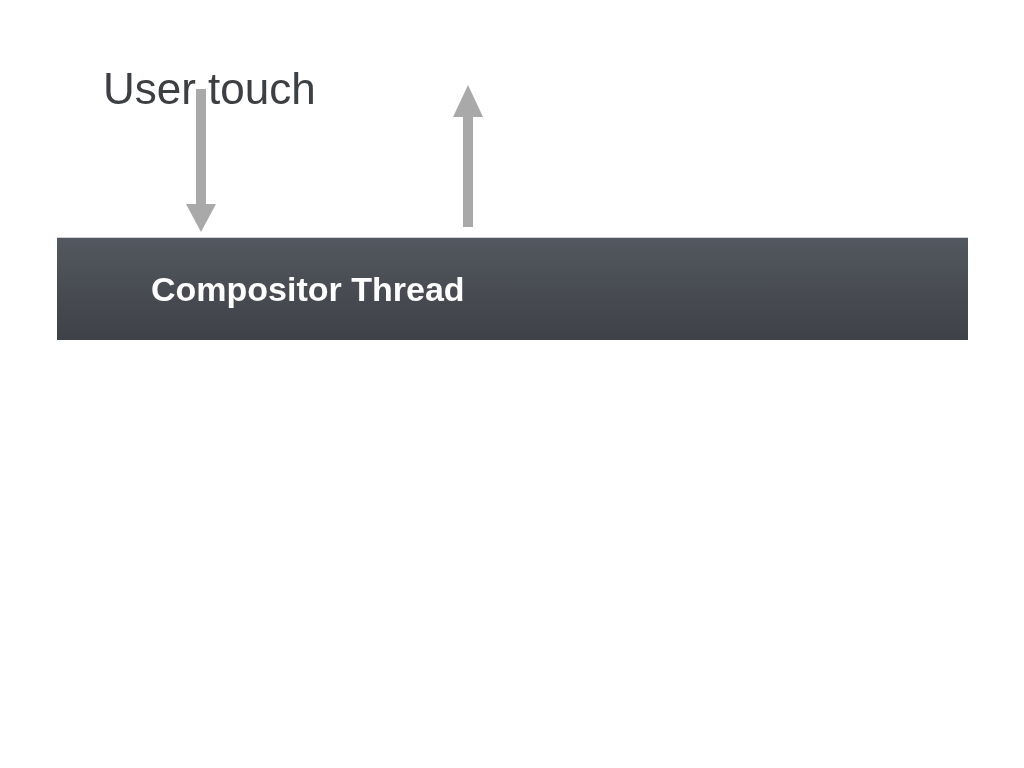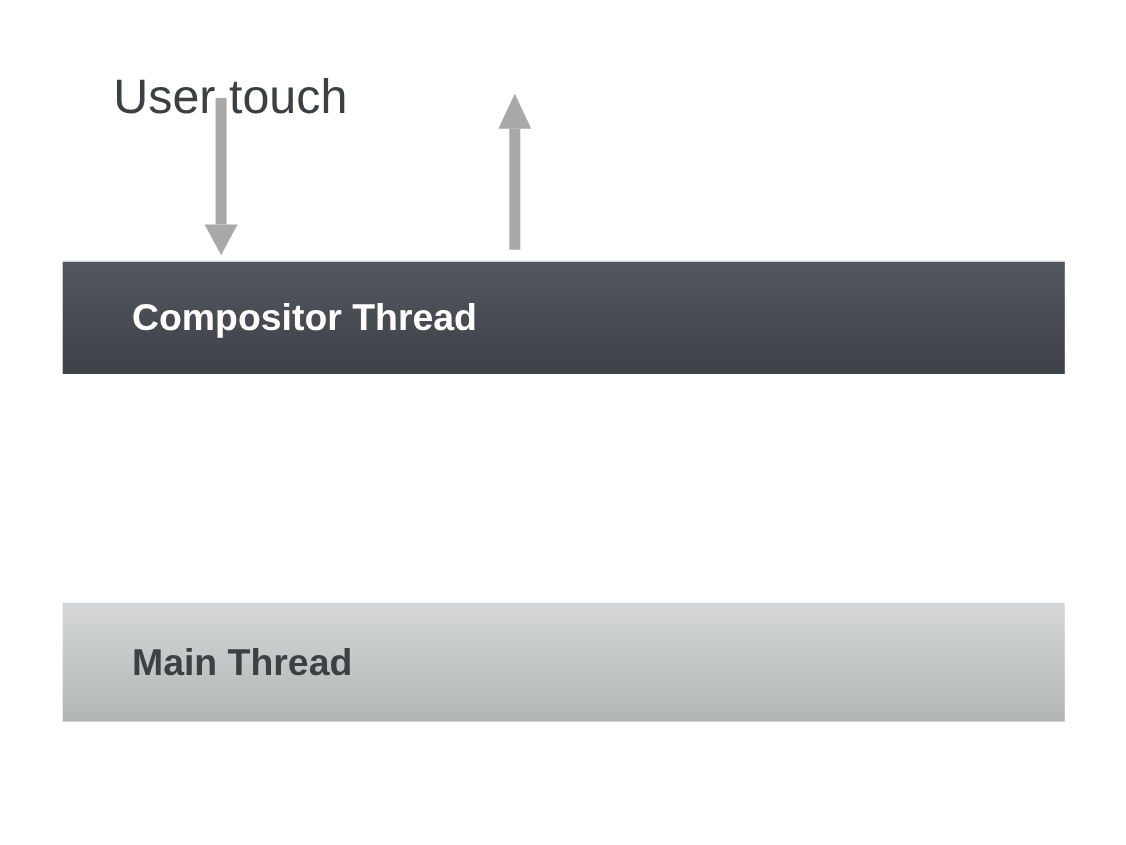--- a/index.html
+++ b/index.html
@@ -65,20 +65,21 @@
 
   
   .thread-bar {
     position: absolute;
     left: 57px;
     width: 911px;
     display: flex;
     align-items: center;
     box-sizing: border-box;
     border-top: 1px solid #cfd1d2;
+    padding-left: 31px;
   }
   .thread-bar .bar-label {
     padding-left: 63px;
     font-size: 34px;
     font-weight: bold;
     line-height: 1;
     white-space: nowrap;
   }
   .compositor-bar {
     top: 237px;
@@ -109,17 +110,14 @@
 
   <div class="arrow arrow-up">
     <div class="head-up"></div>
     <div class="shaft"></div>
   </div>
 
   <div class="thread-bar compositor-bar">
     <span class="bar-label">Compositor Thread</span>
   </div>
 
-  <div class="thread-bar main-bar">
-    <span class="bar-label">Main Thread</span>
-  </div>
 
 </div>
 
 </body></html>

